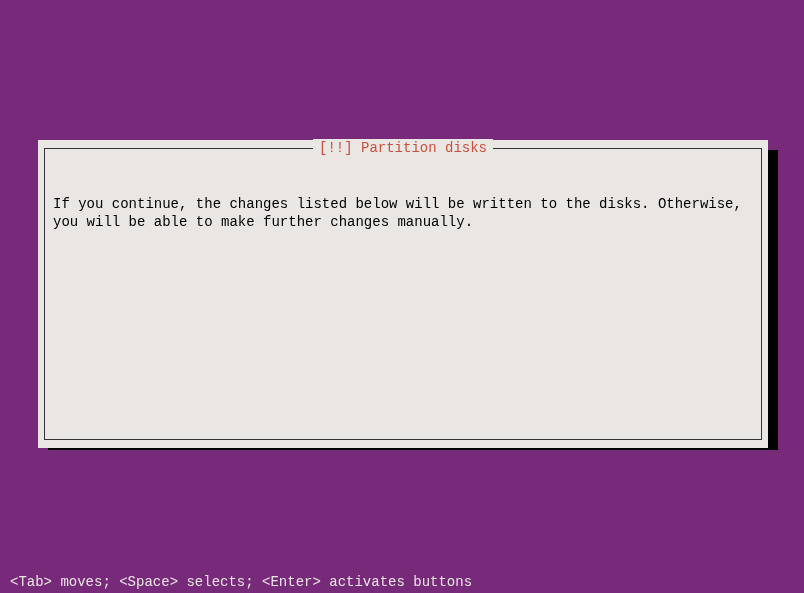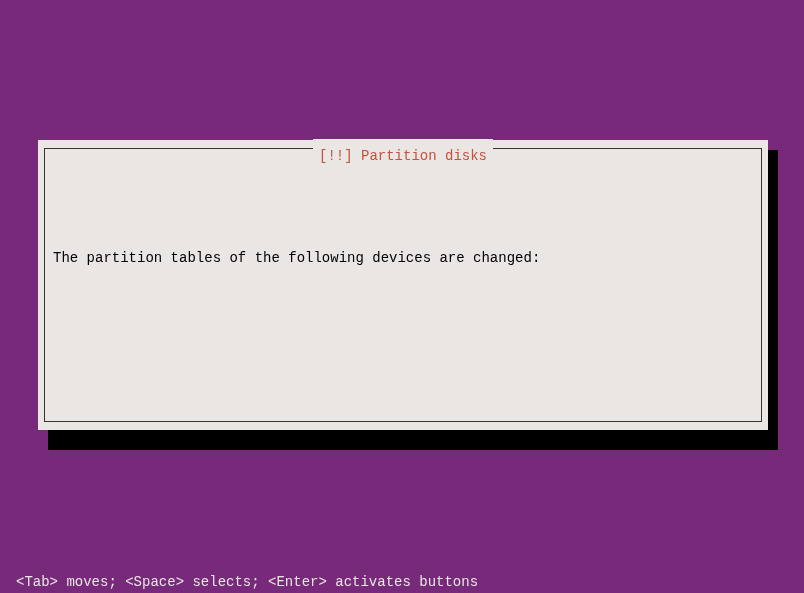--- a/index.html
+++ b/index.html
@@ -37,51 +37,51 @@
     padding: 10px 8px 10px 8px;
     position: relative;
   }
   .title {
     position: absolute;
     top: -10px;
     left: 50%;
     transform: translateX(-50%);
     background: #eae6e4;
     color: #c94f3e;
-    padding: 8px 6px;
+    padding: 0 6px;
     white-space: nowrap;
   }
   .content {
     white-space: pre-wrap;
   }
   .indent {
     padding-left: 28px;
   }
   .help {
     position: absolute;
-    left: 16px;
+    left: 10px;
     bottom: 2px;
     color: #eae6e4;
     white-space: nowrap;
   }
   .para { margin: 0; }
   .blank { height: 18px; }
 </style>
 </head>
 <body>
 
 <div class="shadow"></div>
 
 <div class="dialog">
   <div class="dialog-inner">
     <div class="title">[!!] Partition disks</div>
 
     <div class="content">
+      <div class="para">If you continue, the changes listed below will be written to the disks. Otherwise, you will be able to make further changes manually.</div>
       <div class="blank"></div>
-      <div class="para">The partition tables of the following devices are changed:</div>
       <div class="blank"></div>
       
       
       
     </div>
 
   </div>
 </div>
 
 <div class="help">&lt;Tab&gt; moves; &lt;Space&gt; selects; &lt;Enter&gt; activates buttons</div>

